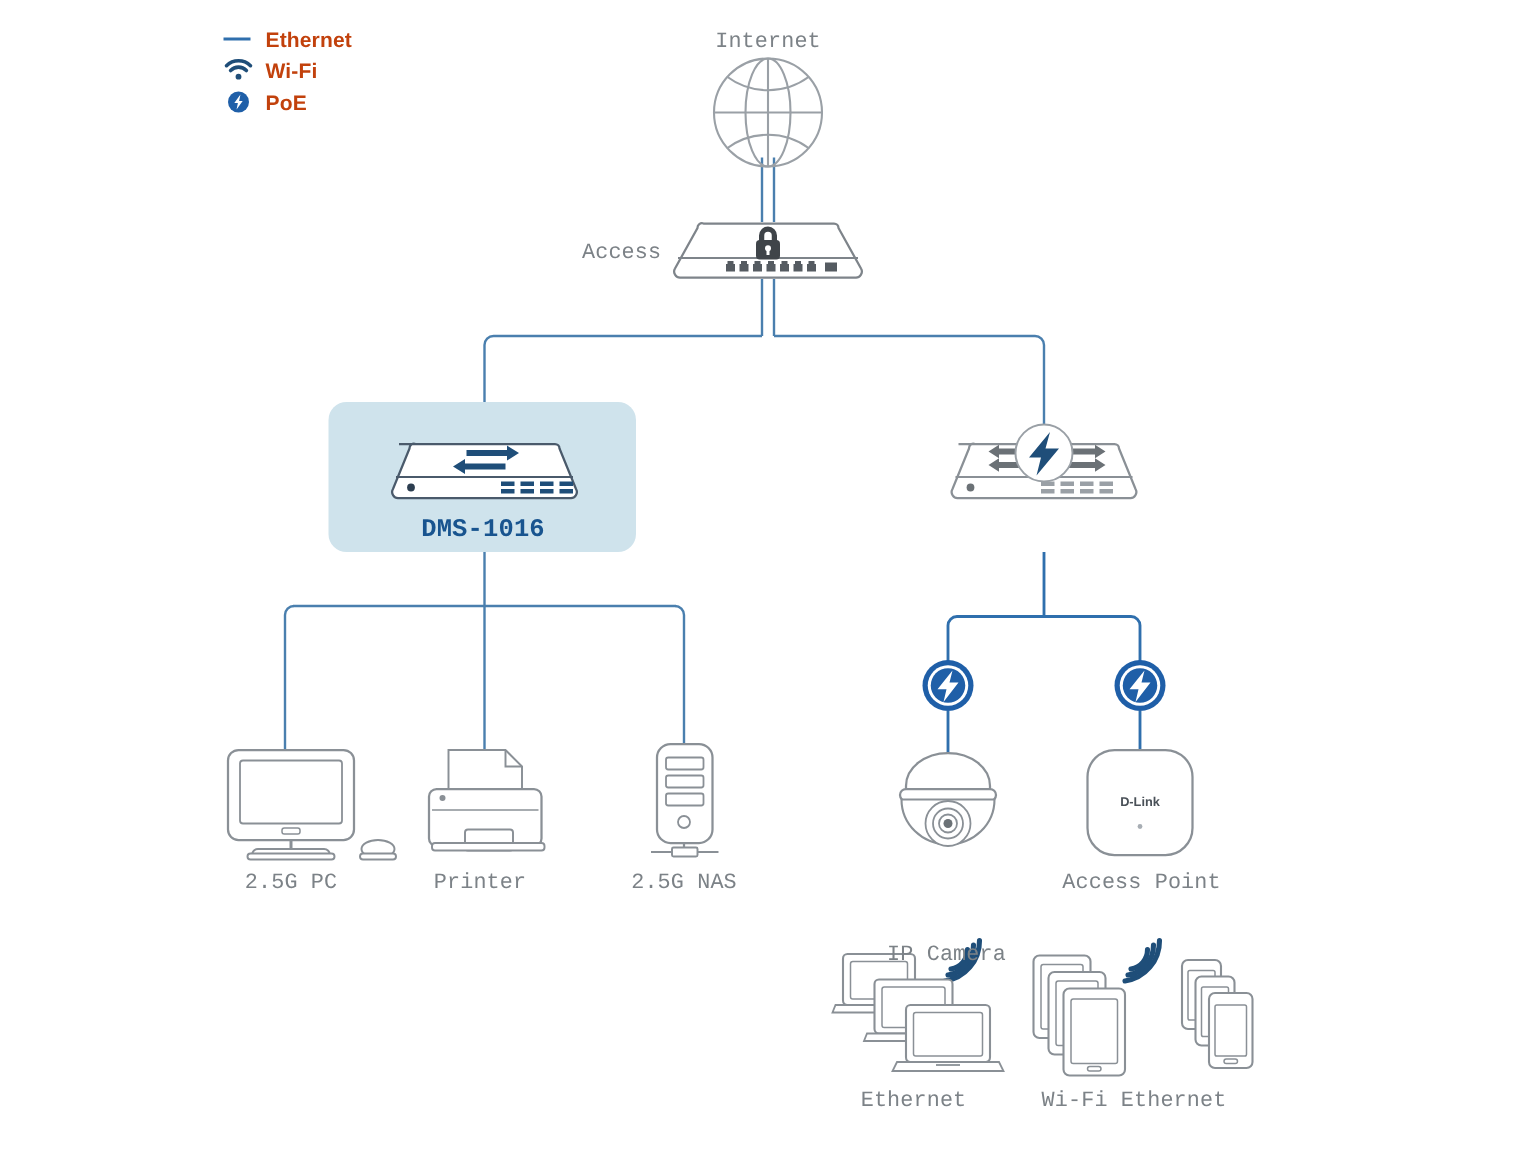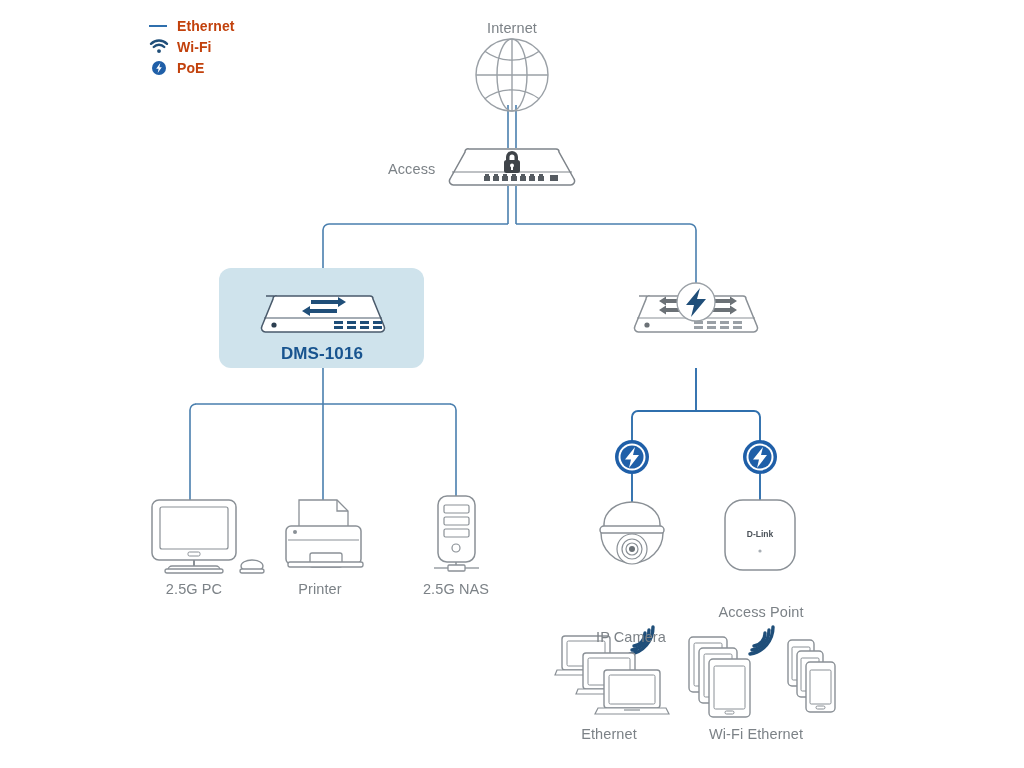--- a/index.html
+++ b/index.html
@@ -26,20 +26,21 @@
     width: 1024px;
     height: 768px;
   }
   .lbl {
     position: absolute;
     color: #7c8287;
     font-size: 14.5px;
     white-space: nowrap;
     text-align: center;
     letter-spacing: .1px;
+    font-family: Liberation Mono, monospace;
   }
   .lbl-node {
     transform: translateX(-50%);
   }
   .lbl-highlight {
     color: #18548f;
     font-weight: bold;
     font-size: 17px;
     letter-spacing: .1px;
   }
@@ -356,19 +357,19 @@
 
 
   <div class="lbl lbl-node" style="left:194px; top:581px;">2.5G PC</div>
 
   <div class="lbl lbl-node" style="left:320px; top:581px;">Printer</div>
 
   <div class="lbl lbl-node" style="left:456px; top:581px;">2.5G NAS</div>
 
   <div class="lbl lbl-node" style="left:631px; top:581px;margin-top:48px;">IP Camera</div>
 
-  <div class="lbl lbl-node" style="left:761px; top:604px;">Access Point</div>
+  <div class="lbl lbl-node" style="left:761px; top:581px;">Access Point</div>
 
   <div class="lbl lbl-node" style="left:609px; top:726px;">Ethernet</div>
 
   <div class="lbl lbl-node" style="left:756px; top:726px;">Wi-Fi Ethernet</div>
 
 </div>
 
 </body></html>

